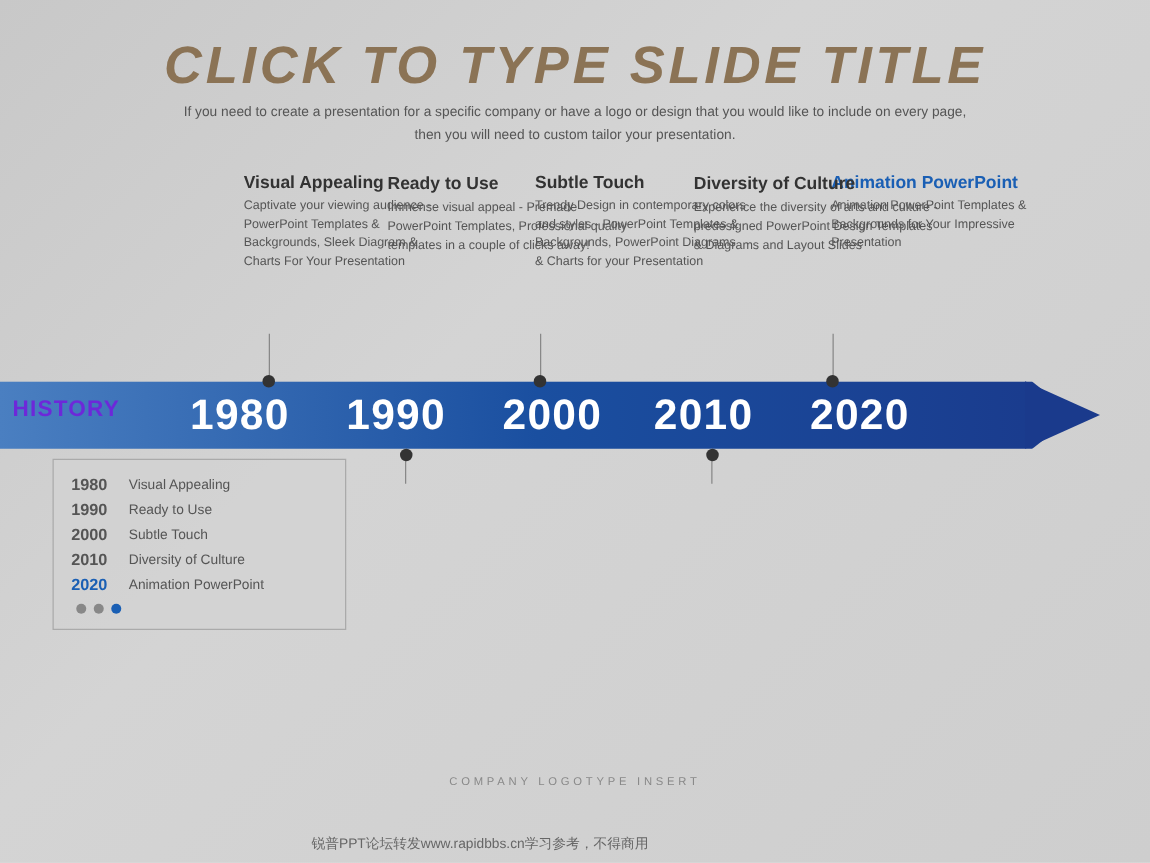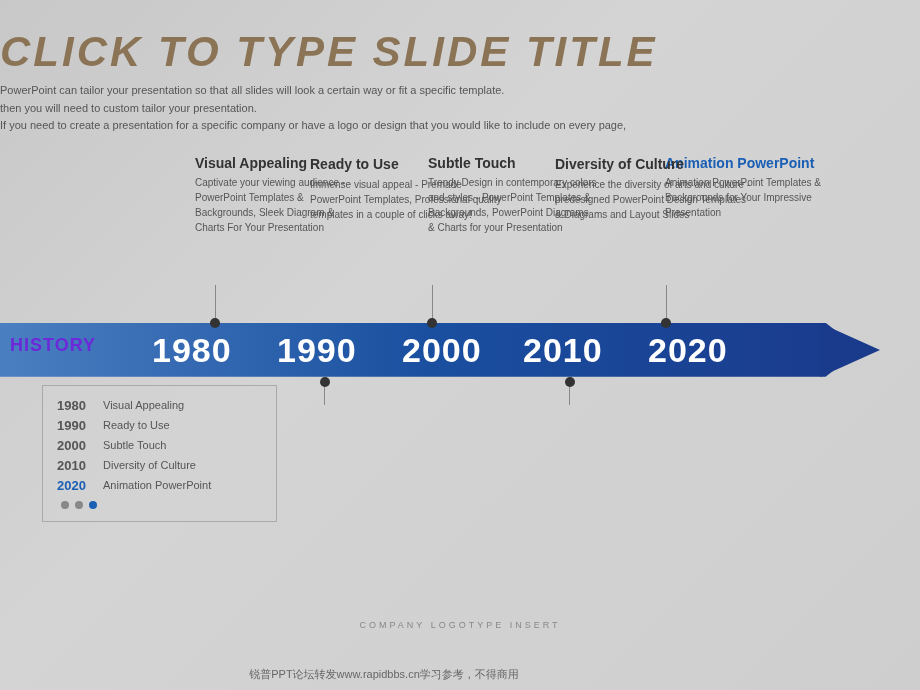--- a/index.html
+++ b/index.html
@@ -15,20 +15,21 @@
     
     .bg {
       position: absolute;
       inset: 0;
       background: linear-gradient(135deg, #c8c8c8 0%, #d4d4d4 40%, #cecece 100%);
     }
 
     
     .header {
       position: relative;
+      text-align: center;
       padding-top: 28px;
       padding-bottom: 10px;
     }
 
     .slide-title {
       font-size: 42px;
       font-weight: bold;
       letter-spacing: 3px;
       color: #8b7355;
       text-transform: uppercase;
@@ -244,23 +245,22 @@
     }
   </style>
 </head>
 <body>
 
 <div class="bg"></div>
 
 <div class="header">
   <div class="slide-title">CLICK TO TYPE SLIDE TITLE</div>
   <div class="header-desc">
-    <div>PowerPoint can tailor your presentation so that all slides will look a certain way or fit a specific template.</div>
+    <div>If you need to create a presentation for a specific company or have a logo or design that you would like to include on every page,</div>
     <div>then you will need to custom tailor your presentation.</div>
-    <div>If you need to create a presentation for a specific company or have a logo or design that you would like to include on every page,</div>
   </div>
 </div>
 
 <div class="timeline-area">
 
   <div class="top-item" style="left:195px;">
     <div class="label-title">Visual Appealing</div>
     <div class="label-text">Captivate your viewing audience - PowerPoint Templates &amp; Backgrounds, Sleek Diagram &amp; Charts For Your Presentation</div>
   </div>
 

